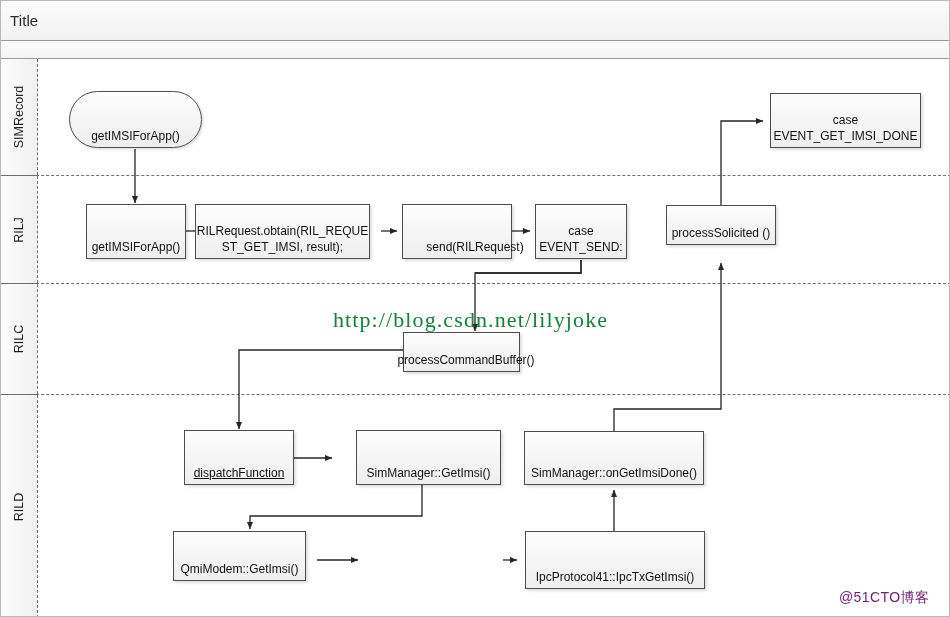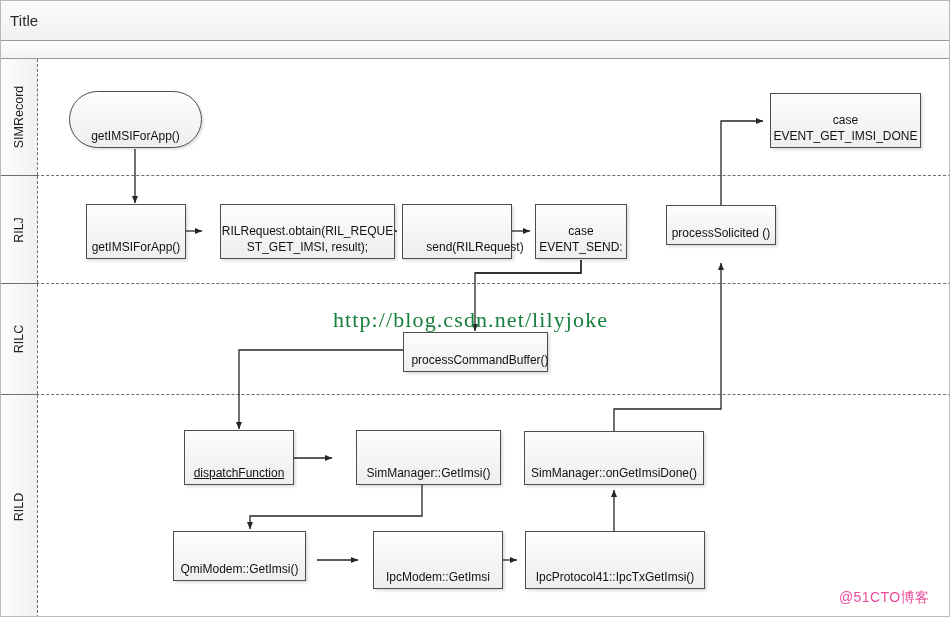--- a/index.html
+++ b/index.html
@@ -131,21 +131,21 @@
     font-family: "Liberation Serif", serif;
     font-size: 22px;
     color: #15803d;
     letter-spacing: 1.1px;
     white-space: nowrap;
   }
   .wm-brand {
     position: absolute;
     left: 838px; top: 588px;
     font-size: 14px;
-    color: #ec4899;
+    color: #701a75;
     white-space: nowrap;
     letter-spacing: .4px;
   }
 </style>
 </head>
 <body>
 
 <div id="canvas">
 
   <div class="title-bar">
@@ -225,61 +225,58 @@
 
   <div class="node" style="left:769px; top:92px; width:151px; height:55px;">
     <span class="node-text">case
 EVENT_GET_IMSI_DONE</span>
   </div>
 
   <div class="node" style="left:85px; top:203px; width:100px; height:55px;">
     <span class="node-text">getIMSIForApp()</span>
   </div>
 
-  <div class="node" style="left:219px; top:203px; width:175px; height:55px;">
+  <div class="node" style="left:194px; top:203px; width:175px; height:55px;">
     <span class="node-text">RILRequest.obtain(RIL_REQUE
 ST_GET_IMSI, result);</span>
   </div>
 
   <div class="node" style="left:401px; top:203px; width:110px; height:55px;padding-left:40px;">
     <span class="node-text">send(RILRequest)</span>
   </div>
 
   <div class="node" style="left:534px; top:203px; width:92px; height:55px;">
     <span class="node-text">case
 EVENT_SEND:</span>
   </div>
 
   <div class="node" style="left:665px; top:204px; width:110px; height:40px;">
     <span class="node-text">processSolicited ()</span>
   </div>
 
-  <div class="node" style="left:402px; top:331px; width:145px; height:40px;padding-left:13px;">
+  <div class="node" style="left:402px; top:331px; width:117px; height:40px;padding-left:13px;">
     <span class="node-text">processCommandBuffer()</span>
   </div>
 
   <div class="node" style="left:183px; top:429px; width:110px; height:55px;text-decoration:underline;">
     <span class="node-text">dispatchFunction</span>
   </div>
 
   <div class="node" style="left:348px; top:429px; width:145px; height:55px;margin-left:7px;">
     <span class="node-text">SimManager::GetImsi()</span>
   </div>
 
   <div class="node" style="left:523px; top:430px; width:180px; height:54px;">
     <span class="node-text">SimManager::onGetImsiDone()</span>
   </div>
 
   <div class="node" style="left:172px; top:530px; width:133px; height:50px;">
     <span class="node-text">QmiModem::GetImsi()</span>
   </div>
 
-  <div class="node" style="left:372px; top:530px; width:130px; height:58px;">
-    <span class="node-text">IpcModem::GetImsi</span>
-  </div>
 
   <div class="node" style="left:524px; top:530px; width:180px; height:58px;">
     <span class="node-text">IpcProtocol41::IpcTxGetImsi()</span>
   </div>
 
   <div class="wm-url">http://blog.csdn.net/lilyjoke</div>
   <div class="wm-brand">@51CTO博客</div>
 
 </div>
 

